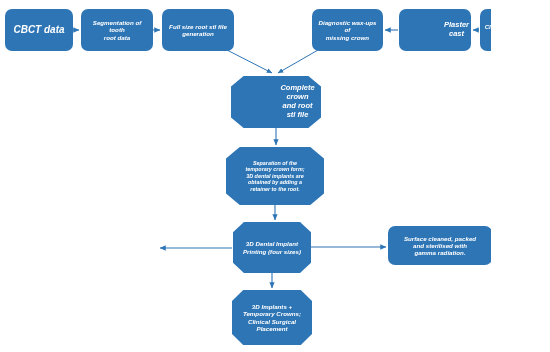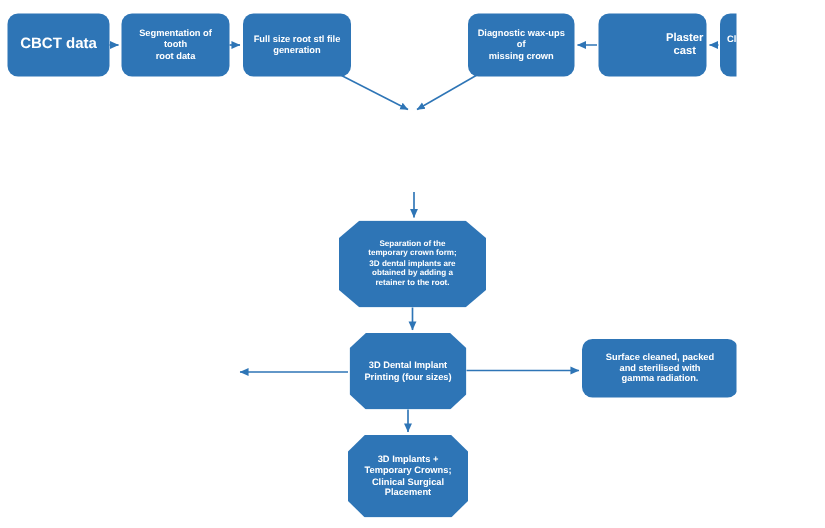--- a/index.html
+++ b/index.html
@@ -9,20 +9,21 @@
   }
   body {
     font-family: "Liberation Sans", sans-serif;
   }
   #canvas {
     position: relative;
     width: 491px;
     height: 352px;
     background: #ffffff;
     overflow: hidden;
+    font-style: italic;
   }
   svg.edges {
     position: absolute;
     left: 0;
     top: 0;
     width: 550px;
     height: 352px;
     pointer-events: none;
   }
   .node {
@@ -97,20 +98,22 @@
 generation</div>
 
   <div class="node rounded t-sm" style="left:312px; top:9px; width:71px; height:42px;">Diagnostic wax-ups of
 missing crown</div>
 
   <div class="node rounded t-md" style="left:399px; top:9px; width:72px; height:42px;">Plaster cast</div>
 
   <div class="node rounded t-sm" style="left:480px; top:9px; width:66px; height:42px;">Clinical impression
 preparation</div>
 
+  <div class="node octagon t-md" style="left:231px; top:76px; width:90px; height:52px;">Complete crown
+and root stl file</div>
 
   <div class="node octagon t-xs" style="left:226px; top:147px; width:98px; height:58px;">Separation of the
 temporary crown form;
 3D dental implants are
 obtained by adding a
 retainer to the root.</div>
 
 
   <div class="node octagon t-sm" style="left:233px; top:222px; width:78px; height:51px;">3D Dental Implant
 Printing (four sizes)</div>

